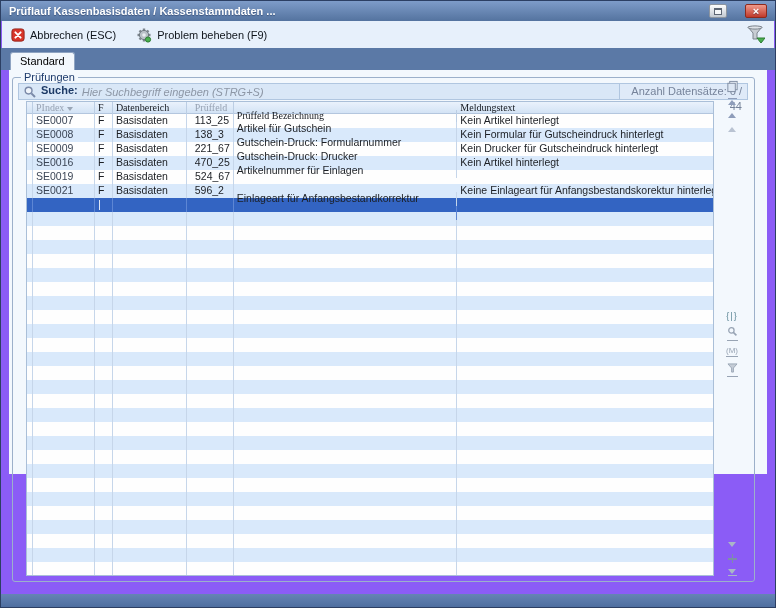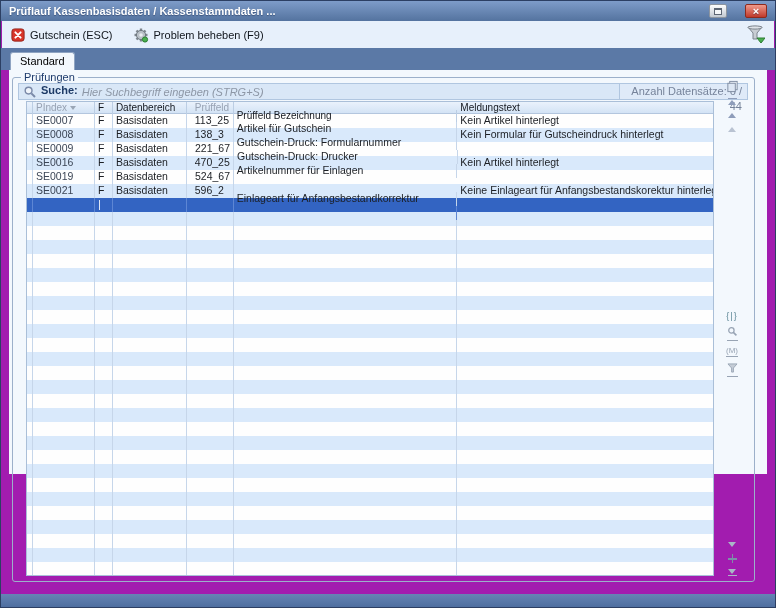--- a/index.html
+++ b/index.html
@@ -1,20 +1,20 @@
 <!DOCTYPE html>
 <html><head>
 <meta charset="utf-8">
 <style>
   * { box-sizing: border-box; margin: 0; padding: 0; }
   html,body { background:#cfd8e6; }
   .window {
     position: relative; width: 776px; height: 608px;
     font-family: "Liberation Sans", sans-serif; font-size: 11px;
-    border: 1px solid #2c3f63; background: #a21caf; overflow: hidden;
+    border: 1px solid #2c3f63; background: #8b5cf6; overflow: hidden;
   }
   
   .titlebar {
     position: absolute; left:0; top:0; right:0; height:20px;
     background: linear-gradient(#7e9cc9, #54739f);
     color:#fff; font-weight:bold; line-height:20px; padding-left:8px;
     text-shadow: 0 1px 1px rgba(20,35,70,.45);
   }
   .winbtn { position:absolute; top:3px; height:14px; border-radius:2px; cursor:default; }
   .btn-max { right:48px; width:18px; background:linear-gradient(#fdfdfd,#c2c9d2); border:1px solid #8d95a0; }
@@ -48,21 +48,21 @@
     flex:1; border:none; background:transparent; outline:none;
     font-family:"Liberation Sans",sans-serif; font-size:11px; color:#555e6d;
   }
   .searchinput::placeholder { color:#8d97a6; font-style:italic; opacity:1; }
   .reccount {
     height:15px; line-height:15px; width:128px; text-align:right; padding-right:5px;
     background:#dfeaf8; border-left:1px solid #b0c6e0; color:#76839a;
   }
   
   .grid { position:absolute; left:13px; top:23px; width:688px; height:475px; border:1px solid #aabfd8; overflow:hidden; background:#fff; }
-  .ghead { display:flex; height:12px; background:linear-gradient(#eaf2fc,#d3e3f5); border-bottom:1px solid #b3c6de; }
+  .ghead { display:flex; height:12px; background:linear-gradient(#eaf2fc,#d3e3f5); border-bottom:1px solid #b3c6de;font-family:Liberation Serif, serif; }
   .hcell { height:12px; line-height:11px; padding:0 3px; border-right:1px solid #bccee4; color:#14181f; white-space:nowrap; overflow:hidden; font-size:10px; }
   .hcell.muted { color:#97a2b3; }
   .grow { display:flex; height:14px; background:#fefefe; }
   .grow.alt { background:#d9e9fb; }
   .grow.selected { background:#3364c2; }
   .cell { height:14px; line-height:13px; padding:0 3px; border-right:1px solid #c6d6ea; color:#1c1f24; white-space:nowrap; overflow:hidden; font-size:10.5px; position:relative; }
   .grow.selected .cell { border-right-color:#5d86d4; }
   .m  { width:6px;  padding:0; }
   .c0 { width:62px; color:#3c4656; }
   .c1 { width:18px; }
@@ -102,21 +102,21 @@
       </span>
     <span class="winbtn btn-close"><span>×</span></span>
   </div>
 
   <div class="toolbar">
     <div class="tbtn">
       <svg width="14" height="14" viewBox="0 0 16 16">
         <rect x="1" y="1" width="14" height="14" rx="3" fill="#d8352a" stroke="#8f1f15"></rect>
         <path d="M5 5 L11 11 M11 5 L5 11" stroke="#fff" stroke-width="2.2" stroke-linecap="round"></path>
       </svg>
-      <span>Gutschein (ESC)</span>
+      <span>Abbrechen (ESC)</span>
     </div>
     <div class="tbtn">
       <svg width="16" height="16" viewBox="0 0 16 16">
         <g stroke="#7d858d" stroke-width="2.4">
           <line x1="8" y1="1.5" x2="8" y2="14.5"></line>
             <line x1="1.5" y1="8" x2="14.5" y2="8"></line>
           <line x1="3.5" y1="3.5" x2="12.5" y2="12.5"></line>
             <line x1="12.5" y1="3.5" x2="3.5" y2="12.5"></line>
         </g>
         <circle cx="8" cy="8" r="4.6" fill="#b9c0c7" stroke="#6f7880"></circle>
@@ -182,20 +182,21 @@
               <div class="cell c4">Gutschein-Druck: Formularnummer</div>
               <div class="cell c5">Kein Formular für Gutscheindruck hinterlegt</div>
             </div>
             <div class="grow">
               <div class="cell m"></div>
               <div class="cell c0">SE0009</div>
               <div class="cell c1">F</div>
               <div class="cell c2">Basisdaten</div>
               <div class="cell c3">221_67</div>
               <div class="cell c4">Gutschein-Druck: Drucker</div>
+              <div class="cell c5">Kein Drucker für Gutscheindruck hinterlegt</div>
             </div>
             <div class="grow alt">
               <div class="cell m"></div>
               <div class="cell c0">SE0016</div>
               <div class="cell c1">F</div>
               <div class="cell c2">Basisdaten</div>
               <div class="cell c3">470_25</div>
               <div class="cell c4">Artikelnummer für Einlagen</div>
               <div class="cell c5">Kein Artikel hinterlegt</div>
             </div>

